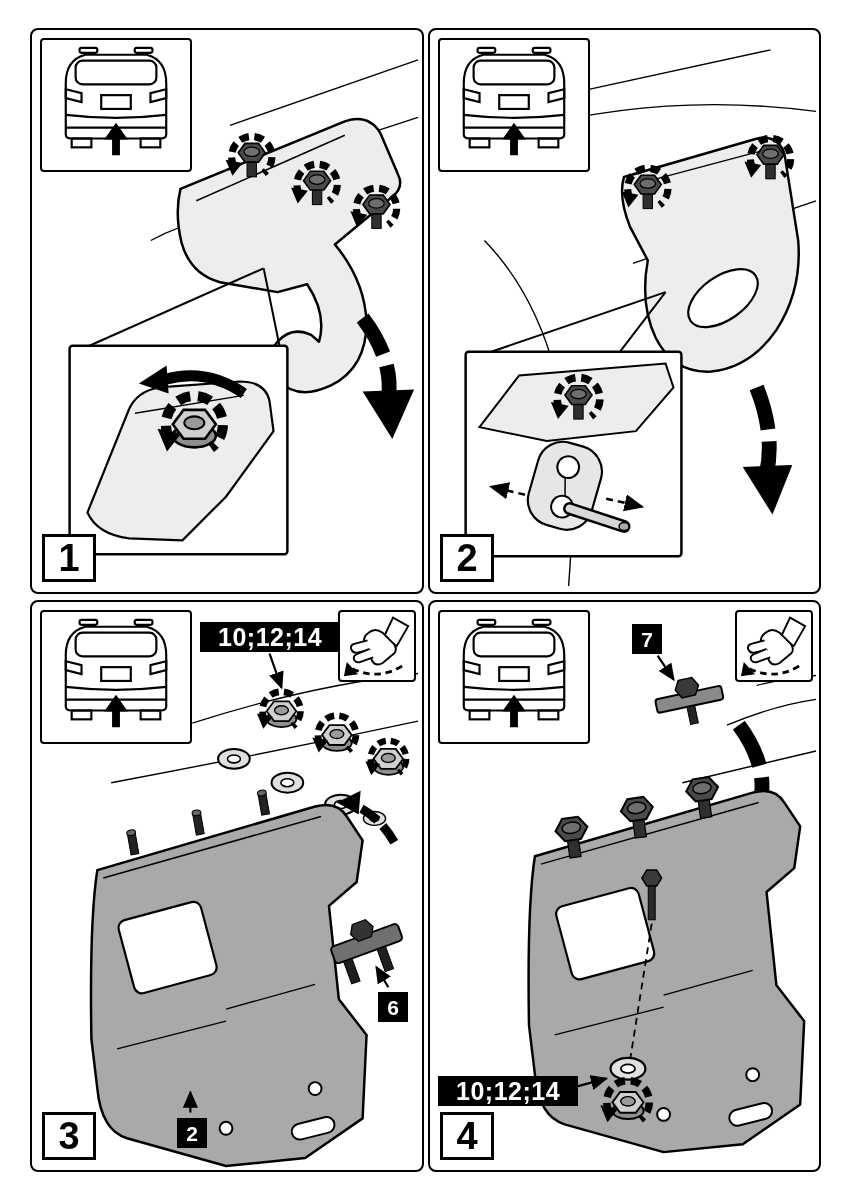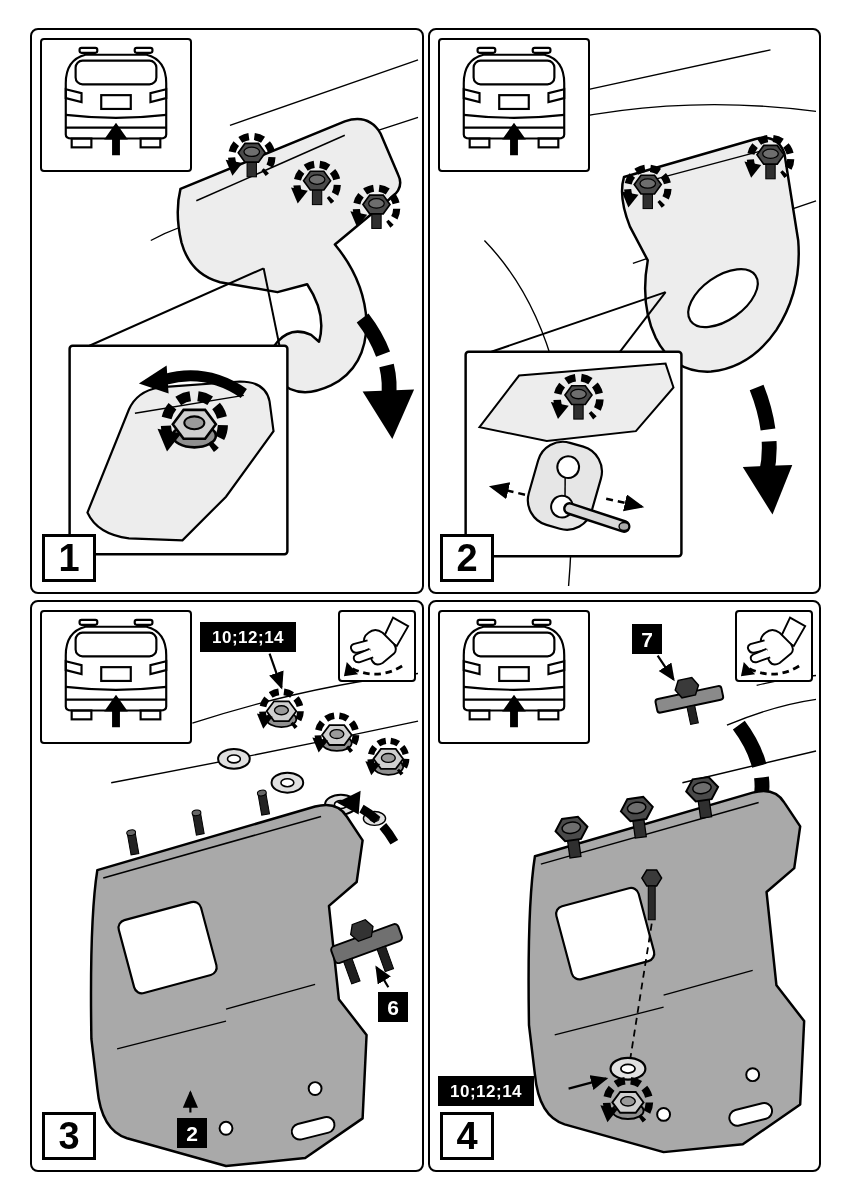--- a/index.html
+++ b/index.html
@@ -12,21 +12,21 @@
   #p4{left:428px;top:600px;width:393px;height:572px;}
   .art{position:absolute;left:0;top:0;width:100%;height:100%;}
   .car-inset{position:absolute;left:8px;top:8px;width:152px;height:134px;border:2.5px solid #000;border-radius:4px;background:#fff;box-sizing:border-box;}
   .car-inset svg{width:100%;height:100%;display:block;}
   .hand-box{position:absolute;top:8px;width:78px;height:72px;border:2px solid #000;border-radius:4px;background:#fff;box-sizing:border-box;}
   .hand-box svg{width:100%;height:100%;display:block;}
   #p3 .hand-box{left:306px;}
   #p4 .hand-box{left:305px;}
   .stepnum{position:absolute;left:10px;bottom:10px;width:54px;height:48px;border:3px solid #000;background:#fff;display:flex;align-items:center;justify-content:center;font-size:38px;font-weight:bold;color:#000;box-sizing:border-box;}
   .tag{position:absolute;background:#000;color:#fff;font-weight:bold;display:flex;align-items:center;justify-content:center;line-height:1;}
-  .tag.wide{height:30px;padding:0 12px;font-size:17px;letter-spacing:.5px;}
+  .tag.wide{height:30px;padding:0 18px;font-size:25px;letter-spacing:.5px;}
   .tag.sq{width:30px;height:30px;font-size:21px;}
   #tag-sizes-3{left:168px;top:20px;}
   #tag-part-6{left:346px;top:390px;}
   #tag-part-2{left:145px;top:516px;}
   #tag-part-7{left:202px;top:22px;}
   #tag-sizes-4{left:8px;top:474px;}
 </style>
 </head>
 <body>
 

